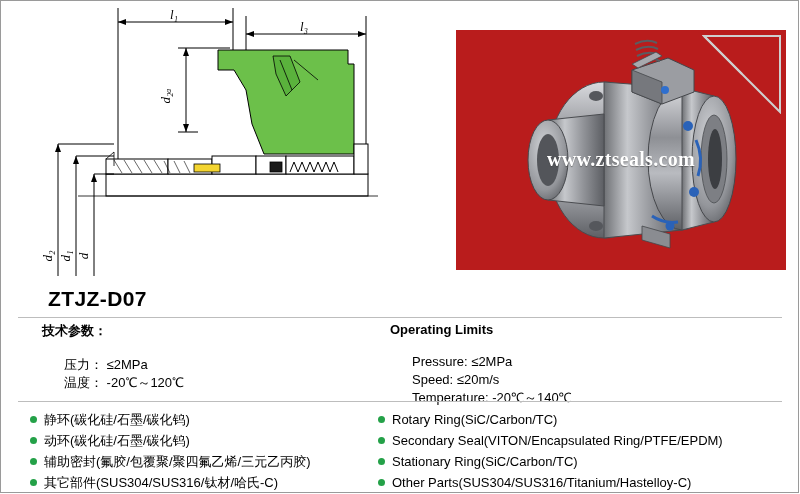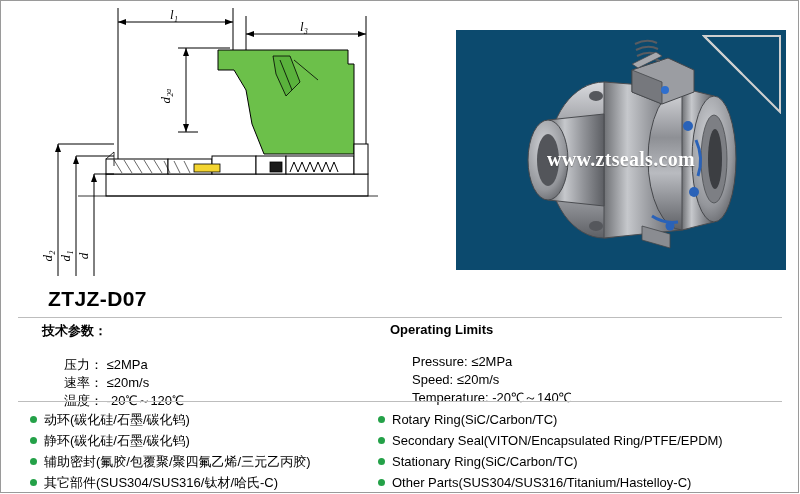--- a/index.html
+++ b/index.html
@@ -43,21 +43,21 @@
   }
   .drawing svg { display: block; }
 
   
   .photo-box {
     position: absolute;
     left: 456px;
     top: 30px;
     width: 330px;
     height: 240px;
-    background: #0c4a6e;
+    background: #b91c1c;
     overflow: hidden;
   }
   .photo-corner {
     position: absolute;
     right: 4px;
     top: 4px;
     width: 80px;
     height: 80px;
   }
   .watermark {
@@ -305,44 +305,43 @@
   </div>
 </div>
 
 <div class="model-title">ZTJZ-D07</div>
 
 <div class="rule rule-1"></div>
 
 <div class="col-left">
   <div class="col-head">技术参数：</div>
   <div class="spec-line">压力：  ≤2MPa</div>
-  <div class="spec-line">速率：  ≤20m/s</div>
   <div class="spec-line">温度：  -20℃～120℃</div>
 </div>
 
 <div class="col-right">
   <div class="col-head">Operating Limits</div>
   <div class="spec-line">Pressure:  ≤2MPa</div>
   <div class="spec-line">Speed:  ≤20m/s</div>
   <div class="spec-line">Temperature:  -20℃～140℃</div>
 </div>
 
 <div class="rule rule-2"></div>
 
 <div class="bullets-left">
   <div class="bullet-row">
     <span class="dot"></span>
+    <span class="bullet-text">静环(碳化硅/石墨/碳化钨)</span>
+  </div>
+  <div class="bullet-row">
+    <span class="dot"></span>
     <span class="bullet-text">动环(碳化硅/石墨/碳化钨)</span>
   </div>
   <div class="bullet-row">
     <span class="dot"></span>
-    <span class="bullet-text">静环(碳化硅/石墨/碳化钨)</span>
-  </div>
-  <div class="bullet-row">
-    <span class="dot"></span>
     <span class="bullet-text">辅助密封(氟胶/包覆聚/聚四氟乙烯/三元乙丙胶)</span>
   </div>
   <div class="bullet-row">
     <span class="dot"></span>
     <span class="bullet-text">其它部件(SUS304/SUS316/钛材/哈氏-C)</span>
   </div>
 </div>
 
 <div class="bullets-right">
   <div class="bullet-row">

